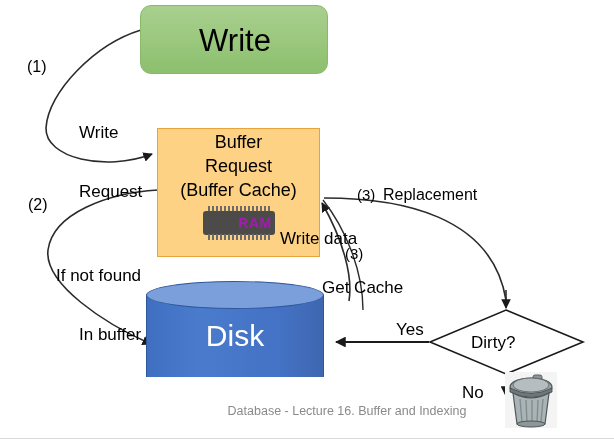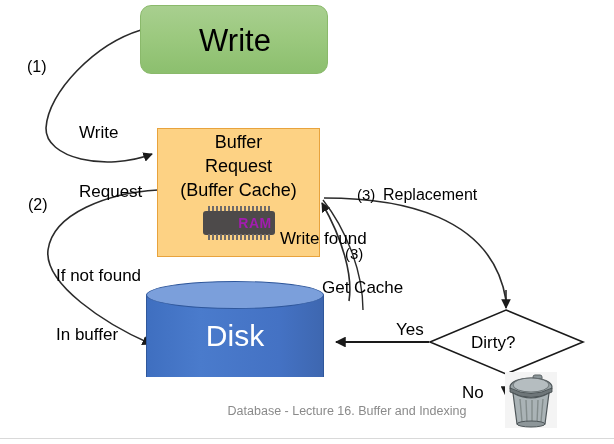--- a/index.html
+++ b/index.html
@@ -158,21 +158,21 @@
     left: 331px; top: 116px;
     font-size: 11.5px;
     line-height: 1.62;
     color: #111111;
   }
 
   
   #lbl-1       { left: 27px;  top: 58px;  font-size: 16px; }
   #lbl-write-req { left: 57px; top: 84px; font-size: 17px; margin-left: 22px; }
   #lbl-2       { left: 28px;  top: 196px; font-size: 16px; }
-  #lbl-ifnot   { left: 56px;  top: 227px; font-size: 17px; }
+  #lbl-ifnot   { left: 56px;  top: 227px; font-size: 17px; text-align: right; }
   #lbl-repl    { left: 383px; top: 186px; font-size: 16px; }
   #lbl-repl-n  { left: 357px; top: 186px; font-size: 15px; }
   #lbl-writedata { left: 280px; top: 229px; font-size: 17px; }
   #lbl-3b      { left: 345px; top: 245px; font-size: 15px; }
   #lbl-getpage { left: 322px; top: 278px; font-size: 17px; }
   #lbl-yes     { left: 396px; top: 320px; font-size: 17px; }
   #lbl-dirty   { left: 471px; top: 333px; font-size: 17px; }
   #lbl-no      { left: 462px; top: 383px; font-size: 17px; }
 
   
@@ -261,21 +261,21 @@
 
   <div class="lbl" id="lbl-2">(2)</div>
   <div class="lbl" id="lbl-ifnot">
     <div>If not found</div>
     <div>In buffer</div>
   </div>
 
   <div class="lbl" id="lbl-repl-n">(3)</div>
   <div class="lbl" id="lbl-repl">Replacement</div>
 
-  <div class="lbl" id="lbl-writedata">Write found</div>
+  <div class="lbl" id="lbl-writedata">Write data</div>
   <div class="lbl" id="lbl-3b">(3)</div>
 
   <div class="lbl" id="lbl-getpage">Get Cache</div>
 
   <div class="lbl" id="lbl-yes">Yes</div>
   <div class="lbl" id="lbl-no">No</div>
 
   <div class="lbl" id="lbl-dirty">Dirty?</div>
 
   <svg id="trash" viewBox="0 0 52 56" xmlns="http://www.w3.org/2000/svg">

